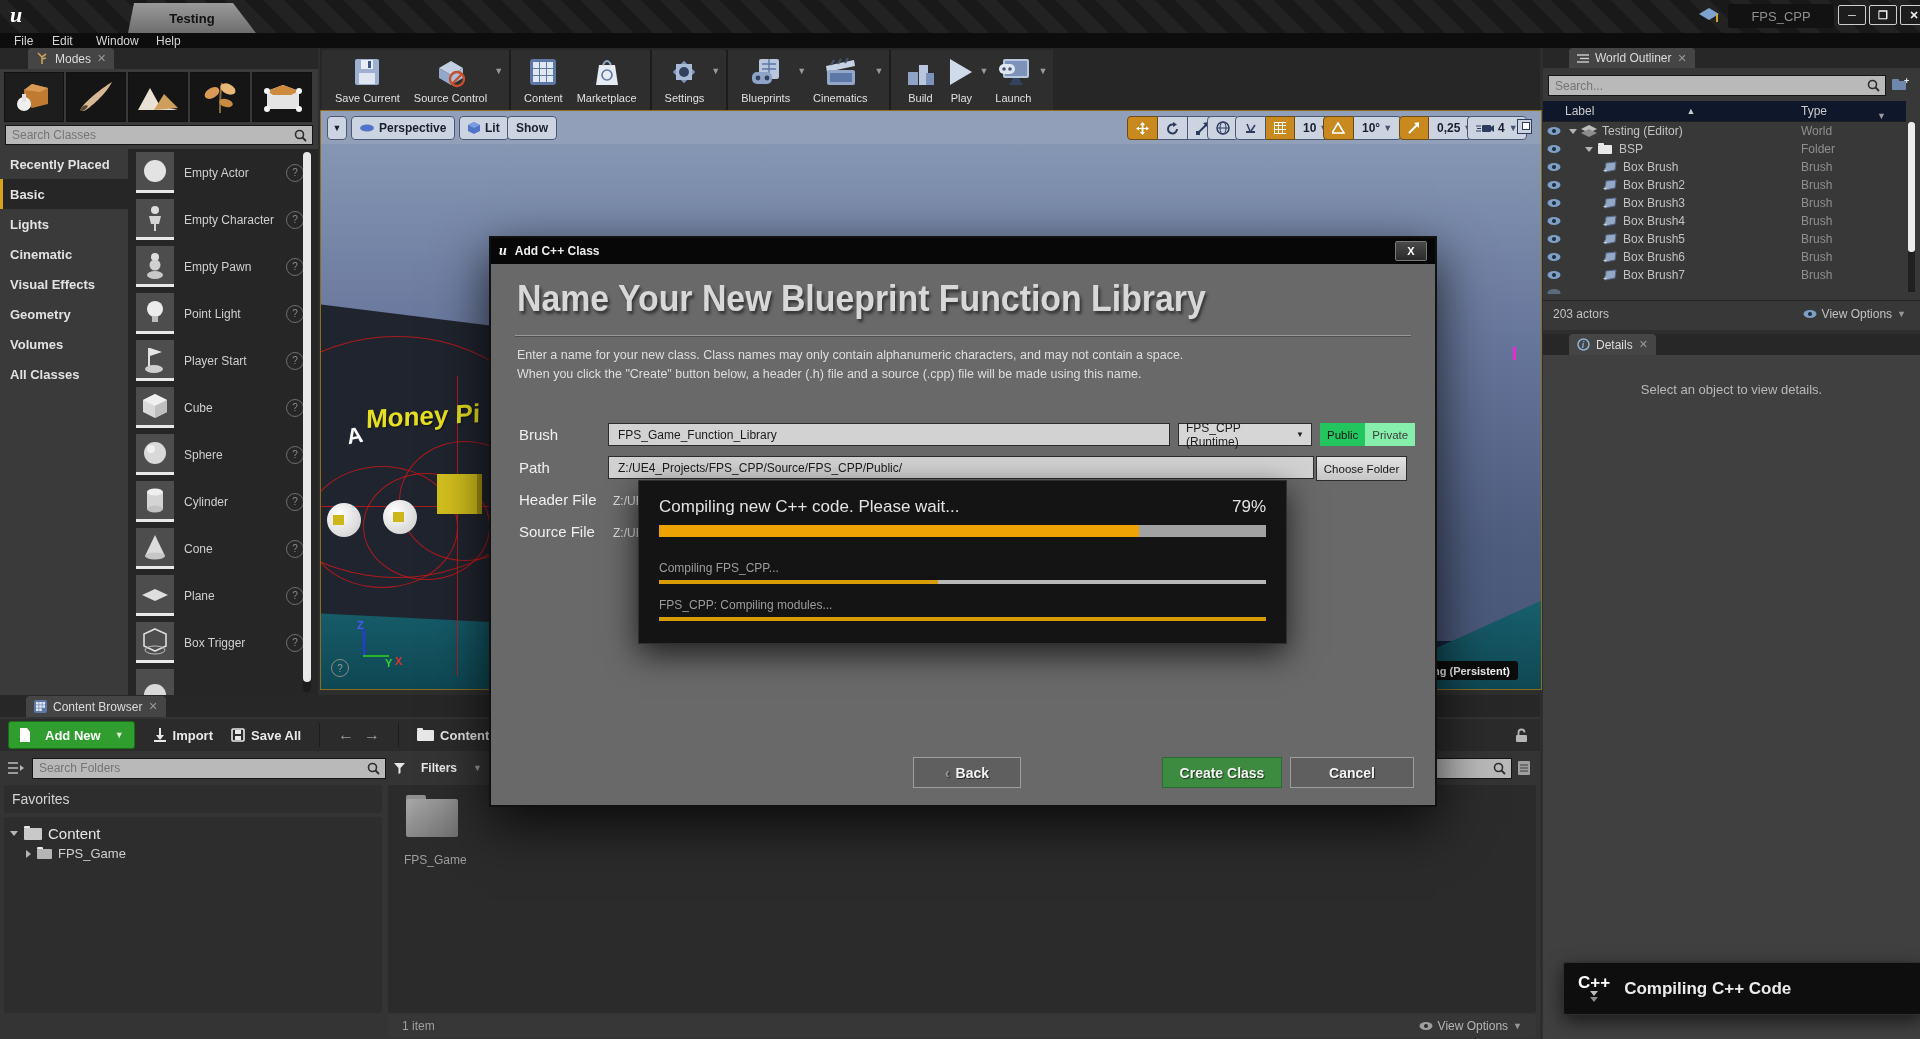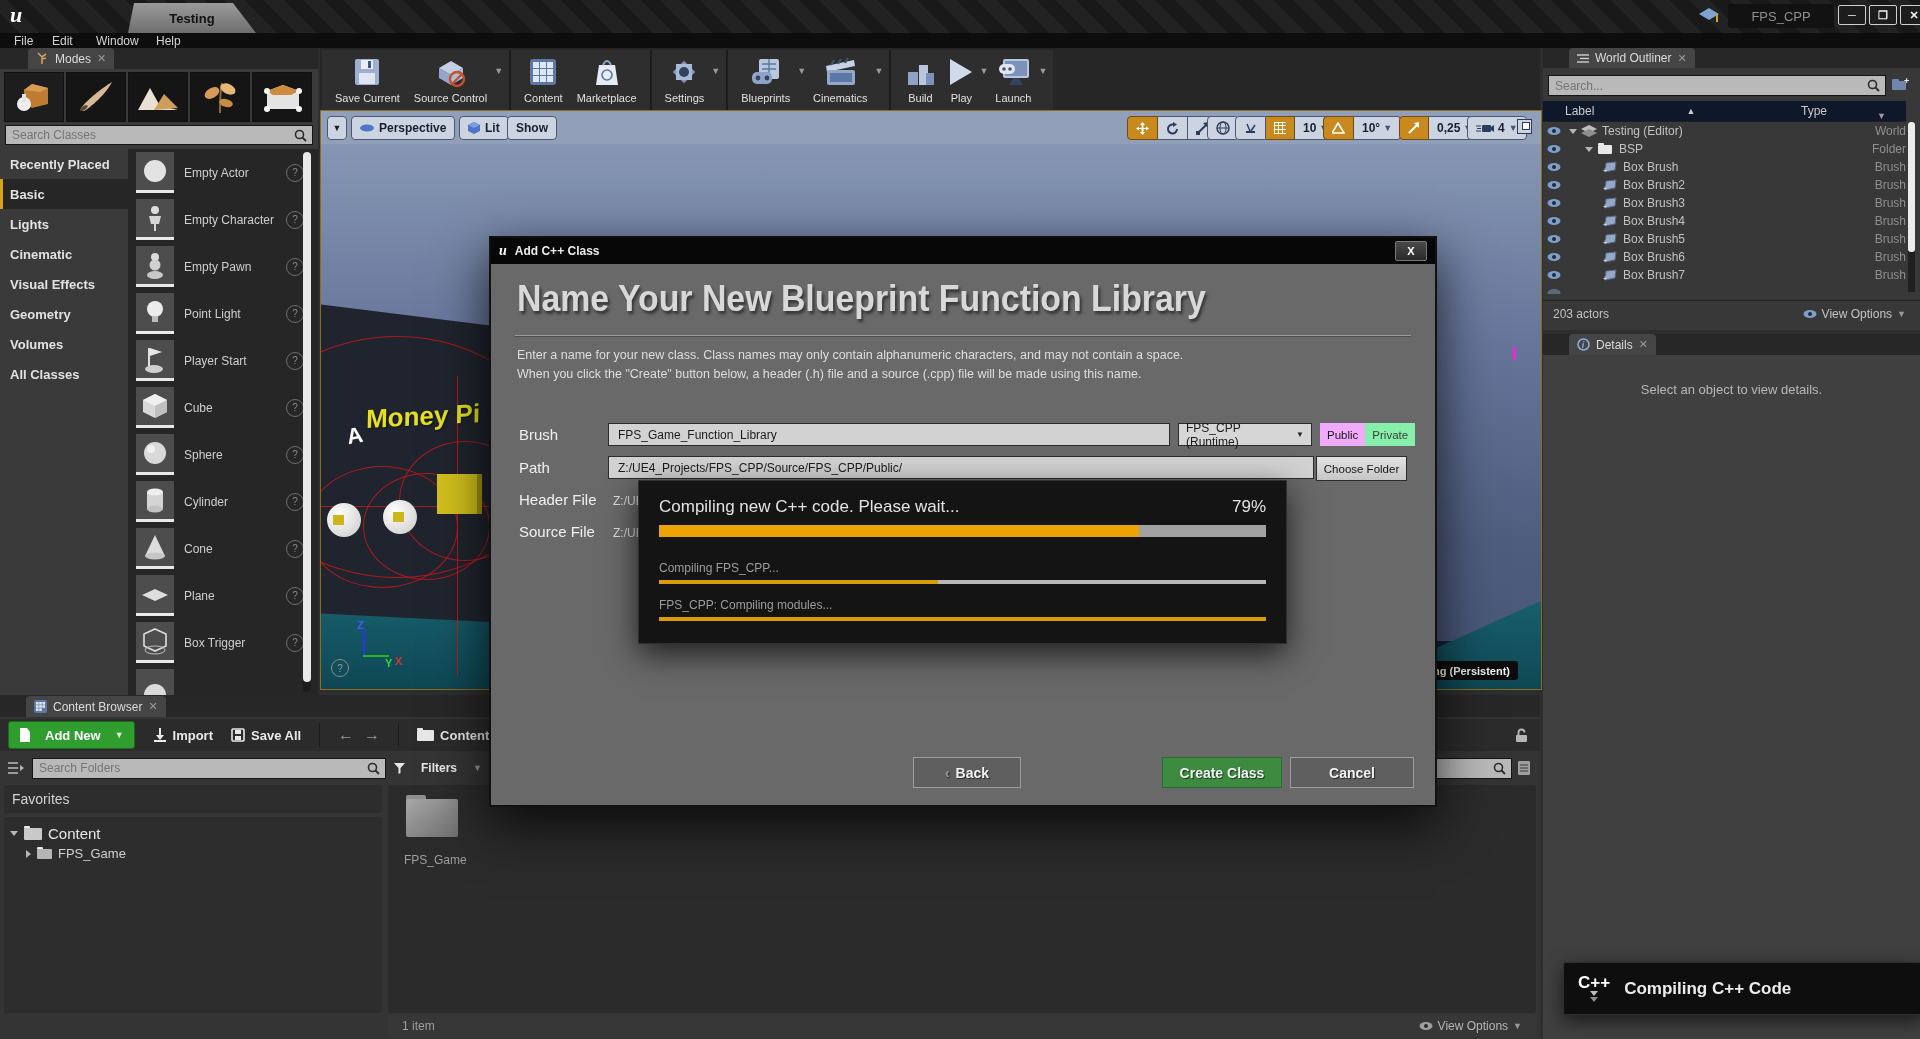--- a/index.html
+++ b/index.html
@@ -586,21 +586,21 @@
 
     <div class="fldlabel" style="top:188px;">Brush</div>
     <div class="fld" style="left:117px;top:185px;width:546px;">
         <input value="FPS_Game_Function_Library" style="">
       </div>
     <div class="fld" style="left:687px;top:185px;width:118px;background:#d6d6d6;justify-content:space-between;">
         <span>FPS_CPP (Runtime)</span>
         <span style="font-size:8px;color:#222;">▼</span>
       </div>
     <div class="abs flex" style="left:829px;top:185px;height:23px;">
-      <div style="height:100%;display:flex;align-items:center;padding:0 7px;background:#f0abfc;color:#161616;font-size:11.5px;">Public</div>
+      <div style="height:100%;display:flex;align-items:center;padding:0 7px;background:#22c55e;color:#161616;font-size:11.5px;">Public</div>
       <div style="height:100%;display:flex;align-items:center;padding:0 7px;background:#86efac;color:#3c3c3c;font-size:11.5px;">Private</div>
     </div>
 
     <div class="fldlabel" style="top:221px;">Path</div>
     <div class="fld" style="left:117px;top:218px;width:690px;">
         <input value="Z:/UE4_Projects/FPS_CPP/Source/FPS_CPP/Public/" style="">
       </div>
     <div class="abs" style="left:825px;top:218px;width:89px;height:23px;background:linear-gradient(#e2e2e2,#c6c6c6);border:1px solid #2c2c2c;color:#151515;font-size:11.5px;display:flex;align-items:center;justify-content:center;">Choose Folder</div>
 
     <div class="fldlabel" style="top:253px;">Header File</div>
@@ -661,21 +661,21 @@
         </svg>
       </div>
 
     <div class="abs flex" style="left:0;top:53px;width:363px;height:20px;background:#0f172a;border-bottom:1px solid #1f1f1f;">
       <span style="margin-left:22px;color:#cbcbcb;">Label</span>
       <span style="margin-left:92px;color:#cbcbcb;font-size:9px;">▲</span>
       <span style="margin-left:auto;width:105px;color:#cbcbcb;">Type</span>
       <span style="position:absolute;right:20px;top:10px;color:#9a9a9a;font-size:9px;">▼</span>
     </div>
 
-    <div class="abs" style="left:0;top:74px;width:363px;height:172px;overflow:hidden;text-align:right;">
+    <div class="abs" style="left:0;top:74px;width:363px;height:172px;overflow:hidden;">
       <div class="orow">
         <span class="eye">
             <svg width="14" height="10" style="margin-left:4px;">
               <ellipse cx="7" cy="5" rx="6.5" ry="4" fill="#7f9fc4"></ellipse>
               <circle cx="7" cy="5" r="2" fill="#1c2c44"></circle>
             </svg>
           </span>
         <span class="tri open" style="margin-left:10px;"></span>
         <svg width="16" height="12" style="margin-left:4px;">
             <polygon points="8,0 16,4 8,8 0,4" fill="#bdbdbd"></polygon>

